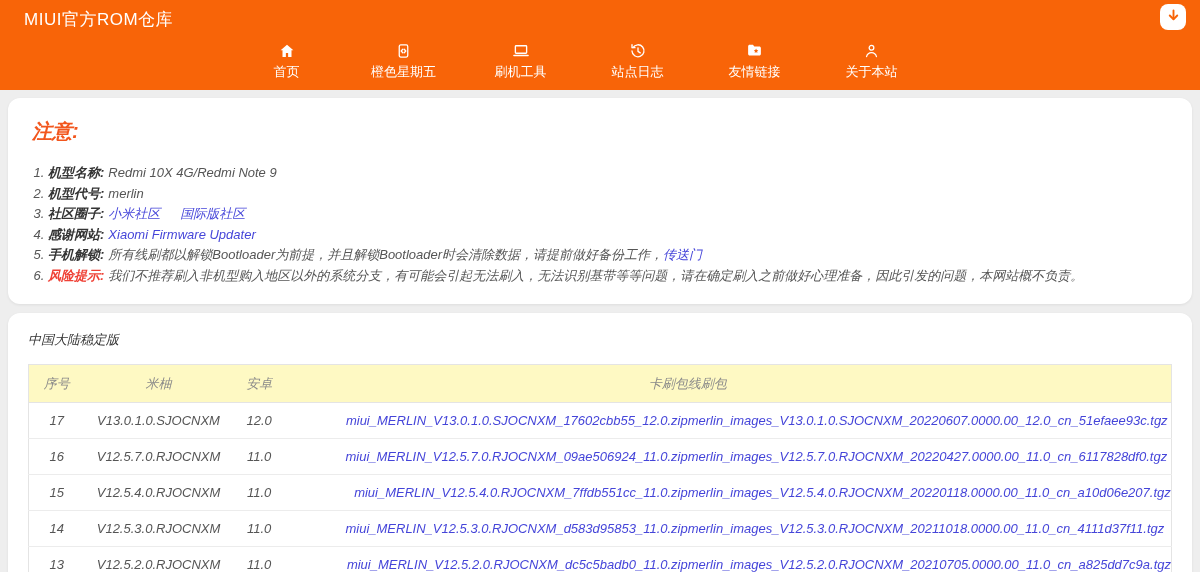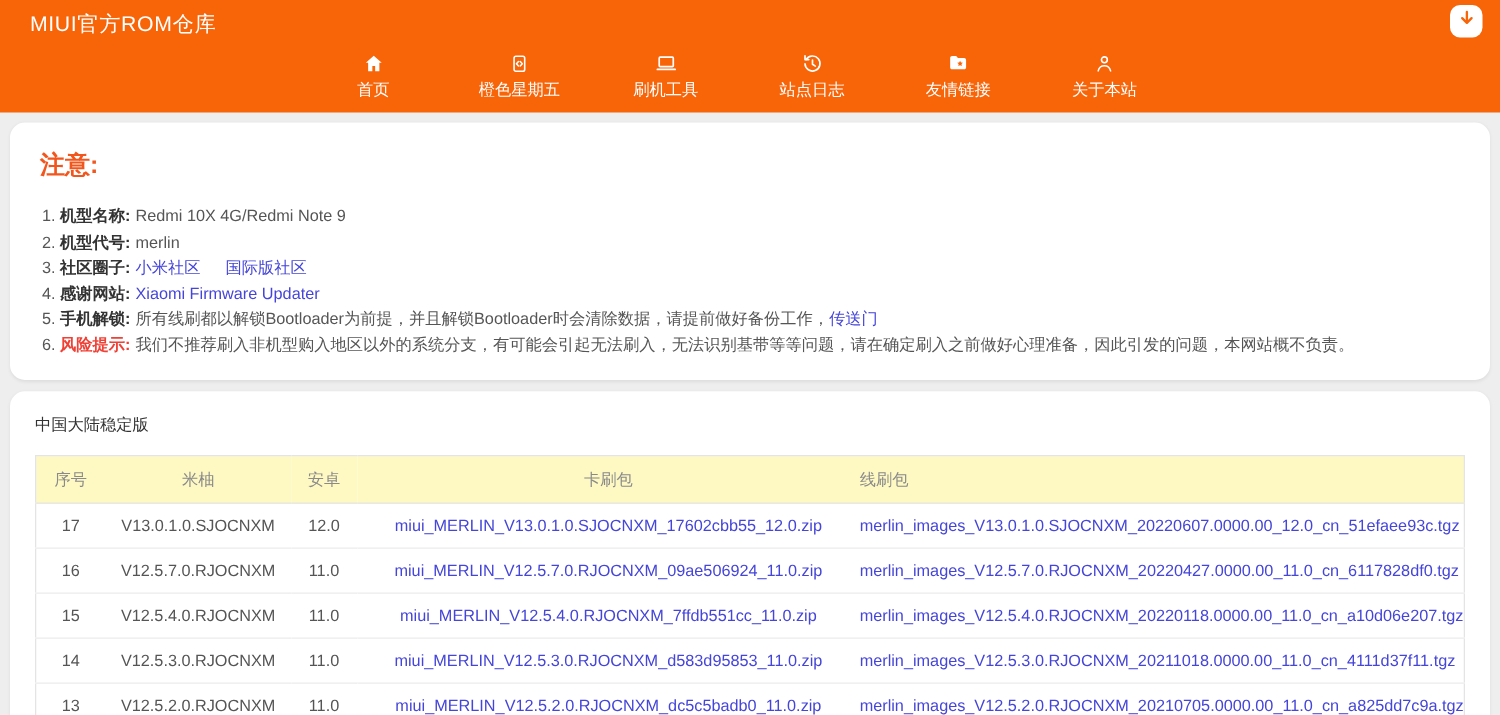--- a/index.html
+++ b/index.html
@@ -4,28 +4,28 @@
 <style>
   * { margin:0; padding:0; box-sizing:border-box; }
   html,body { width:1200px; height:572px; overflow:hidden; background:#eeeeee;
     font-family:"Liberation Sans","DejaVu Sans",sans-serif; }
 
   
   .site-header { position:relative; height:90px; background:#f86408; padding:8px 24px 0; }
   .site-title { color:#fff; font-size:17px; font-weight:normal; letter-spacing:.5px; }
   .dl-btn { position:absolute; top:4px; right:14px; width:26px; height:26px; background:#fff;
     border-radius:8px; display:flex; align-items:center; justify-content:center; cursor:pointer; }
-  .main-nav { position:absolute; bottom:9px; right:24px; width:936px; display:flex; }
+  .main-nav { position:absolute; bottom:9px; right:36px; width:936px; display:flex; }
   .nav-item { width:117px; display:flex; flex-direction:column; align-items:center; gap:3px; cursor:pointer; }
   .nav-icon { height:19px; display:flex; align-items:center; justify-content:center; }
   .nav-icon svg { display:block; }
   .nav-label { color:#fff; font-size:13px; white-space:nowrap; }
 
   
-  .card { background:#fff; margin:8px 8px 0; border-radius:12px; box-shadow:0 1px 3px rgba(0,0,0,.07); }
+  .card { background:#fff; margin:8px 8px 0; border-radius:12px; box-shadow:0 1px 3px rgba(0,0,0,.07);font-style:italic; }
   .notice-card { padding:14px 24px 18px; }
   .notice-title { font-size:20px; font-weight:bold; color:#f2561d; margin:6px 0 18px; }
   .notice-list { margin-left:16px; font-size:13px; color:#555; }
   .notice-list li { line-height:20.5px; }
   .item-label { font-weight:bold; color:#333; margin-right:4px; }
   .item-label.red { color:#ef4136; }
   .item-text { color:#555; }
   a.text-link { color:#4545d9; text-decoration:none; }
   .notice-list a + a { margin-left:20px; }
 
@@ -33,21 +33,21 @@
   .table-card { margin-top:9px; padding:18px 20px 0; }
   .section-title { font-size:13px; color:#333; }
   table.rom-table { width:100%; margin-top:15px; border-collapse:collapse; font-size:13px;
     border:1px solid #e4e4e4; }
   .rom-table th { height:38px; background:#fef9c3; color:#8a8a8a; font-weight:normal;
     border-bottom:1px solid #e4e4e4; }
   .rom-table td { height:36px; color:#555; border-bottom:1px solid #ececec; }
   .rom-table th:nth-child(1), .rom-table td:nth-child(1) { width:75px;  text-align:center; }
   .rom-table th:nth-child(2), .rom-table td:nth-child(2) { width:160px; text-align:center; }
   .rom-table th:nth-child(3), .rom-table td:nth-child(3) { width:66px;  text-align:center; }
-  .rom-table th:nth-child(4), .rom-table td:nth-child(4) { width:430px; text-align:center; }
+  .rom-table th:nth-child(4), .rom-table td:nth-child(4) { width:430px; text-align:right; }
   .rom-table th:nth-child(5), .rom-table td:nth-child(5) { text-align:left; }
 </style>
 </head>
 <body>
 
 <header class="site-header">
   <div class="site-title">MIUI官方ROM仓库</div>
   <div class="dl-btn">
     <span>
       <svg width="15" height="15" viewBox="0 0 24 24" fill="none" stroke="#f86408" stroke-width="3" stroke-linecap="round" stroke-linejoin="round">

